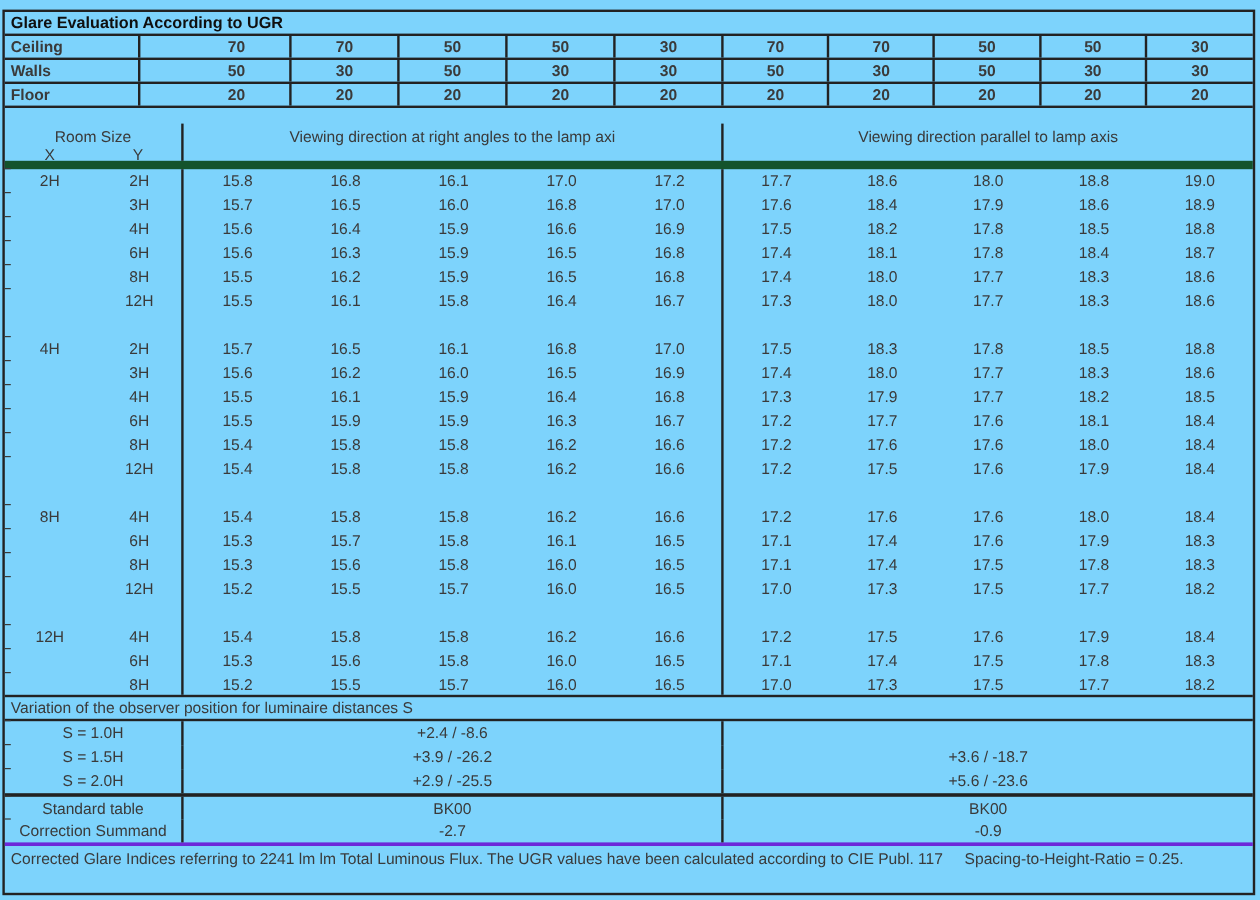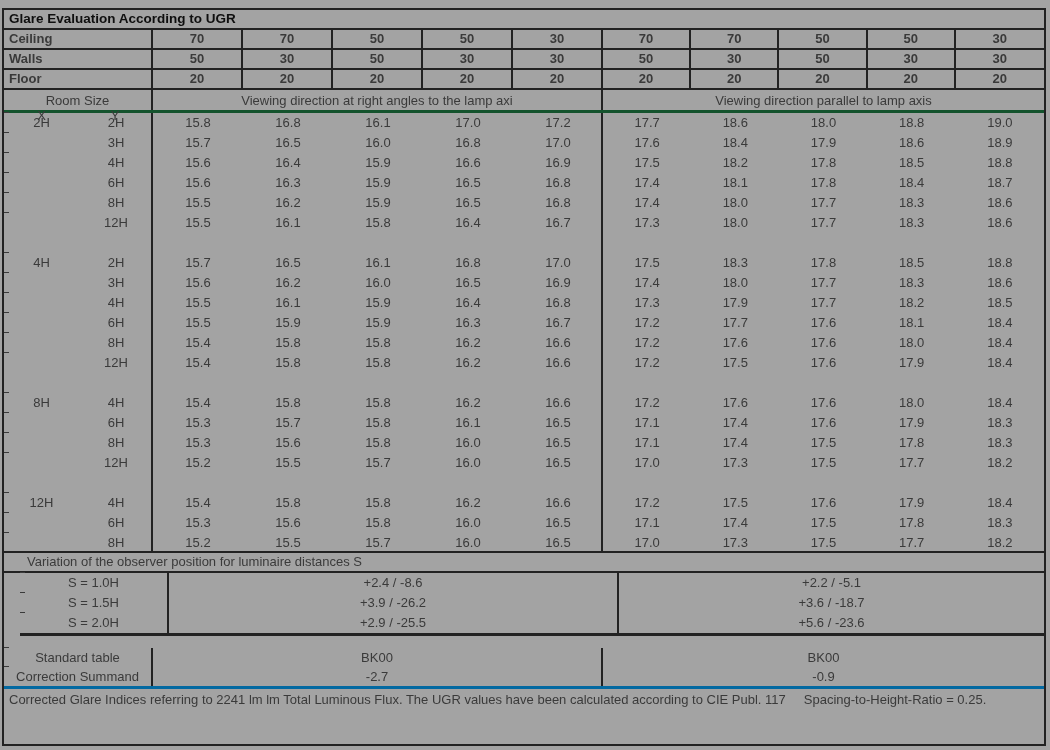--- a/index.html
+++ b/index.html
@@ -1,38 +1,38 @@
 <!DOCTYPE html>
 <html><head>
 <meta charset="utf-8">
 <style>
   html,body{margin:0;padding:0;background:#fff;}
   .page{
-    position:relative;width:1050px;height:750px;background:#a3a3a3;overflow:hidden;
+    position:relative;width:1050px;height:750px;background:#7dd3fc;overflow:hidden;
     font-family:"Liberation Sans","DejaVu Sans",sans-serif;font-size:13px;color:#3a3a3a;
   }
   .tbl{
     position:absolute;left:2px;top:8px;width:1044px;height:738px;
     border:2px solid #222;box-sizing:border-box;display:flex;flex-direction:column;
   }
   .tbl *{box-sizing:border-box;}
   .title-row{
     height:20px;line-height:18px;border-bottom:2px solid #222;
     font-weight:bold;font-size:13.5px;color:#0f0f0f;padding-left:5px;
   }
   
   .srow{display:flex;height:20px;line-height:17px;border-bottom:2px solid #222;font-weight:bold;}
   .slabel{width:149px;border-right:2px solid #222;padding-left:5px;}
-  .scells{display:flex;flex:1;}
+  .scells{display:flex;flex:1;padding-left:36px;}
   .scells div{text-align:center;border-right:2px solid #222;}
   .scells div:nth-of-type(-n+5){width:90px;}
   .scells div:nth-of-type(n+6){width:88.2px;}
   .scells div:last-of-type{border-right:none;}
   
-  .hdr{display:flex;height:23px;border-bottom:3px solid #14532d;}
+  .hdr{display:flex;height:38px;border-bottom:7px solid #14532d;margin-top:13px;}
   .hc-left{width:149px;border-right:2px solid #222;text-align:center;}
   .hl1{height:17px;line-height:17px;padding-top:2px;}
   .hl2{height:17px;line-height:17px;display:flex;}
   .hx{width:75px;text-align:center;}
   .hy{width:72px;text-align:center;}
   .hc-a{width:450px;border-right:2px solid #222;text-align:center;padding-top:2px;line-height:17px;}
   .hc-b{flex:1;text-align:center;padding-top:2px;line-height:17px;}
   
   .data-area{position:relative;height:440px;border-bottom:2px solid #222;}
   .vline{position:absolute;top:0;height:100%;width:2px;background:#222;}
@@ -42,23 +42,23 @@
   .dblock:not(:last-of-type){margin-bottom:20px;}
   .dx{position:absolute;left:0;top:0;width:75px;height:20px;line-height:20px;text-align:center;}
   .drow{position:relative;display:flex;height:20px;line-height:20px;padding-left:75px;}
   .drow::before{content:"";position:absolute;left:0;top:-1px;width:5px;height:1px;background:#3a3a3a;}
   .cy{width:74px;text-align:center;}
   .cells{display:flex;width:891px;}
   .cells div{text-align:center;}
   .cells div:nth-of-type(-n+5){width:90px;}
   .cells div:nth-of-type(n+6){width:88.2px;}
   
-  .vtitle{height:20px;line-height:17px;border-bottom:2px solid #222;padding-left:23px;}
-  .vblock{border-bottom:3px solid #222;margin-left:16px;}
-  .sumblock{border-bottom:3px solid #0369a1;margin-top:12px;}
+  .vtitle{height:20px;line-height:17px;border-bottom:2px solid #222;padding-left:5px;}
+  .vblock{border-bottom:3px solid #222;}
+  .sumblock{border-bottom:3px solid #6d28d9;}
   .vrow{position:relative;display:flex;height:20px;line-height:20px;}
   .vrow::before{content:"";position:absolute;left:0;top:-1px;width:5px;height:1px;background:#3a3a3a;}
   .sumrow{height:19px;line-height:19px;}
   .vlabel{width:149px;border-right:2px solid #222;text-align:center;}
   .va{width:450px;border-right:2px solid #222;text-align:center;}
   .vb{flex:1;text-align:center;}
   
   .footer{flex:1;padding:3px 5px;line-height:16px;}
   .f2{margin-left:18px;margin-top:12px;}
 </style>
@@ -688,21 +688,20 @@
         </div>
     </div>
 
     <div class="vtitle">Variation of the observer position for luminaire distances S</div>
 
     <div class="vblock">
 
         <div class="vrow">
           <div class="vlabel">S = 1.0H</div>
           <div class="va">+2.4 / -8.6</div>
-          <div class="vb">+2.2 / -5.1</div>
         </div>
 
         <div class="vrow">
           <div class="vlabel">S = 1.5H</div>
           <div class="va">+3.9 / -26.2</div>
           <div class="vb">+3.6 / -18.7</div>
         </div>
 
         <div class="vrow">
           <div class="vlabel">S = 2.0H</div>

